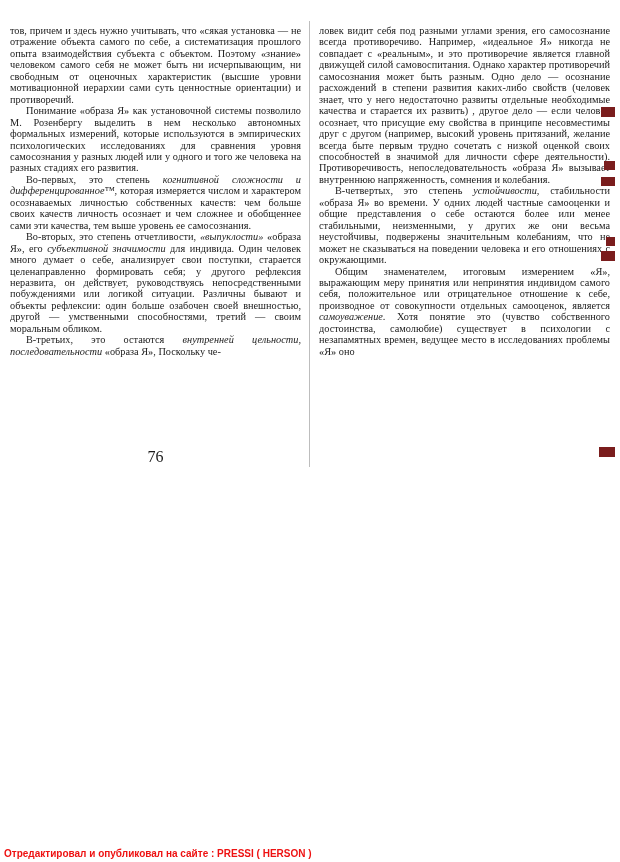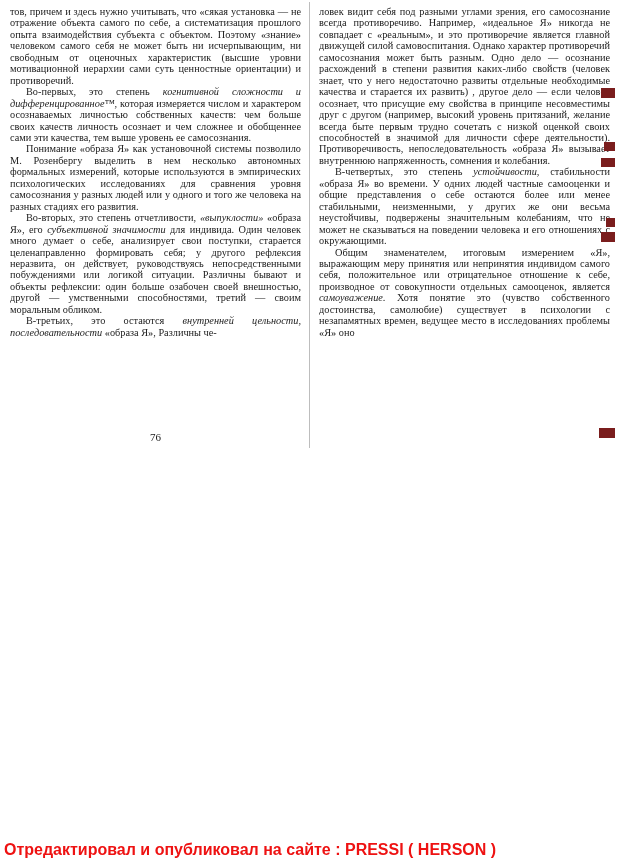--- a/index.html
+++ b/index.html
@@ -5,21 +5,21 @@
   html, body { margin: 0; padding: 0; }
   body {
     width: 620px;
     height: 862px;
     background: #ffffff;
     position: relative;
     font-family: "Liberation Serif", serif;
     color: #1b1b1b;
     overflow: hidden;
   }
-  .page { position: absolute; inset: 0; }
+  .page { position: absolute; inset: 0; margin-top: 19px; }
   .columns {
     position: absolute;
     top: 6px; left: 10px;
     width: 600px;
     display: flex;
     gap: 18px;
   }
   .col {
     width: 291px;
     position: relative;
@@ -28,58 +28,58 @@
     line-height: 11.45px;
     text-align: justify;
   }
   .para { margin: 0; text-indent: 16px; }
   .para.no-indent { text-indent: 0; }
   .italic { font-style: italic; }
   .pagenum {
     position: absolute;
     top: 426px; left: 0; right: 0;
     text-align: center;
-    font-size: 11px;
+    font-size: 16px;
   }
   .divider {
     position: absolute;
     left: 309px; top: 2px;
     width: 1px; height: 446px;
     background: #bdbdbd;
   }
   .mark { position: absolute; background: #7a1d1d; }
   .m1 { top: 88px;  left: 601px; width: 14px; height: 10px; }
   .m2 { top: 142px; left: 604px; width: 11px; height: 9px; }
   .m3 { top: 158px; left: 601px; width: 14px; height: 9px; }
   .m4 { top: 218px; left: 606px; width: 9px;  height: 9px; }
   .m5 { top: 232px; left: 601px; width: 14px; height: 10px; }
   .m6 { top: 428px; left: 599px; width: 16px; height: 10px; }
   .footer {
     position: absolute;
     left: 4px; bottom: 3px;
     font-family: "Liberation Sans", sans-serif;
     font-weight: bold;
-    font-size: 16px;
+    font-size: 10px;
     color: #ee1212;
     white-space: nowrap;
   }
 </style>
 </head>
 <body>
 
 <div class="page">
 
   <div class="columns">
 
     <div class="col">
       <p class="para no-indent"><span>тов, причем и здесь нужно учитывать, что «сякая установка — не отражение объекта самого по себе, а систематизация прошлого опыта взаимодействия субъекта с объектом. Поэтому «знание» человеком самого себя не может быть ни исчерпывающим, ни свободным от оценочных характеристик (высшие уровни мотивационной иерархии сами суть ценностные ориентации) и противоречий.</span></p>
+      <p class="para"><span>Понимание «образа Я» как установочной системы позволило М. Розенбергу выделить в нем несколько автономных формальных измерений, которые используются в эмпирических психологических исследованиях для сравнения уровня самосознания у разных людей или у одного и того же человека на разных стадиях его развития.</span></p>
       <p class="para"><span>Во-первых, это степень </span><span class="italic">когнитивной сложности и дифференцированное™,</span><span> которая измеряется числом и характером осознаваемых личностью собственных качеств: чем больше своих качеств личность осознает и чем сложнее и обобщеннее сами эти качества, тем выше уровень ее самосознания.</span></p>
-      <p class="para"><span>Понимание «образа Я» как установочной системы позволило М. Розенбергу выделить в нем несколько автономных формальных измерений, которые используются в эмпирических психологических исследованиях для сравнения уровня самосознания у разных людей или у одного и того же человека на разных стадиях его развития.</span></p>
       <p class="para"><span>Во-вторых, это степень отчетливости, </span><span class="italic">«выпуклости»</span><span> «образа Я», его </span><span class="italic">субъективной значимости</span><span> для индивида. Один человек много думает о себе, анализирует свои поступки, старается целенаправленно формировать себя; у другого рефлексия неразвита, он действует, руководствуясь непосредственными побуждениями или логикой ситуации. Различны бывают и объекты рефлексии: один больше озабочен своей внешностью, другой — умственными способностями, третий — своим моральным обликом.</span></p>
-      <p class="para"><span>В-третьих, это остаются </span><span class="italic">внутренней цельности, последовательности</span><span> «образа Я», Различны че-</span></p>
+      <p class="para"><span>В-третьих, это остаются </span><span class="italic">внутренней цельности, последовательности</span><span> «образа Я», Поскольку че-</span></p>
       <div class="pagenum">76</div>
     </div>
 
     <div class="col">
       <p class="para no-indent"><span>ловек видит себя под разными углами зрения, его самосознание всегда противоречиво. Например, «идеальное Я» никогда не совпадает с «реальным», и это противоречие является главной движущей силой самовоспитания. Однако характер противоречий самосознания может быть разным. Одно дело — осознание расхождений в степени развития каких-либо свойств (человек знает, что у него недостаточно развиты отдельные необходимые качества и старается их развить) , другое дело — если человек осознает, что присущие ему свойства в принципе несовместимы друг с другом (например, высокий уровень притязаний, желание всегда быте первым трудно сочетать с низкой оценкой своих способностей в значимой для личности сфере деятельности). Противоречивость, непоследовательность «образа Я» вызывает внутреннюю напряженность, сомнения и колебания.</span></p>
       <p class="para"><span>В-четвертых, это степень </span><span class="italic">устойчивости,</span><span> стабильности «образа Я» во времени. У одних людей частные самооценки и общие представления о себе остаются более или менее стабильными, неизменными, у других же они весьма неустойчивы, подвержены значительным колебаниям, что не может не сказываться на поведении человека и его отношениях с окружающими.</span></p>
       <p class="para"><span>Общим знаменателем, итоговым измерением «Я», выражающим меру принятия или непринятия индивидом самого себя, положительное или отрицательное отношение к себе, производное от совокупности отдельных самооценок, является </span><span class="italic">самоуважение.</span><span> Хотя понятие это (чувство собственного достоинства, самолюбие) существует в психологии с незапамятных времен, ведущее место в исследованиях проблемы «Я» оно</span></p>
     </div>
 
   </div>

